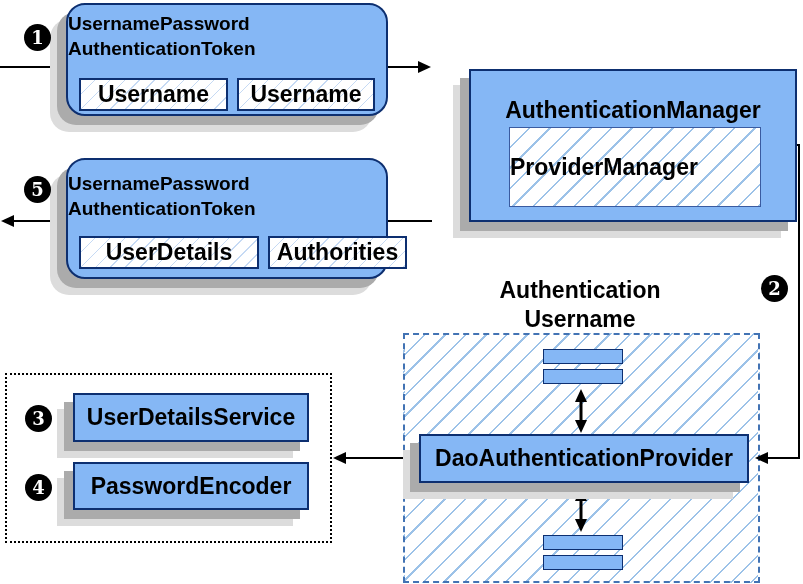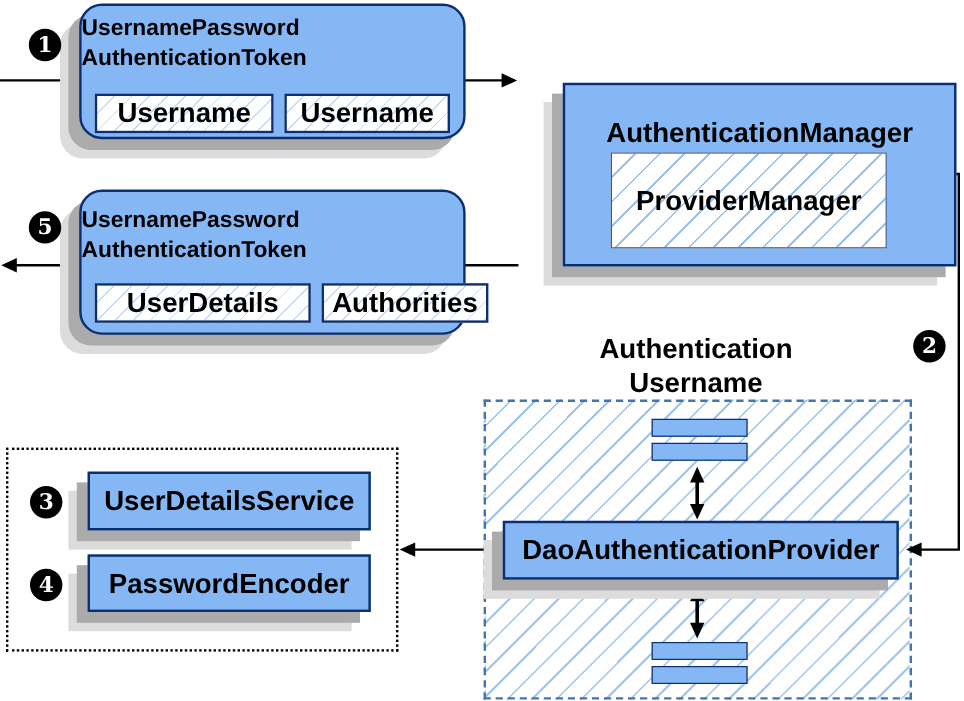--- a/index.html
+++ b/index.html
@@ -47,22 +47,22 @@
   #token-request .title2{top:6px;}
   #token-request .fields{left:11px;top:73px;}
   #token-result{left:66px;top:158px;width:322px;height:121px;}
   #token-result .title2{top:11px;}
   #token-result .fields{left:11px;top:76px;}
   .fw1{width:149px;} .fw2{width:138px;} .fw3{width:180px;} .fw4{width:139px;}
   
   #auth-manager{left:432px;top:69px;width:328px;height:153px;margin-left:37px;}
   #auth-manager .am-title{position:absolute;top:26px;left:0;right:0;text-align:center;font-size:23px;white-space:nowrap;}
   #provider-manager{
-    position:absolute;left:38px;top:56px;width:230px;height:80px;
-    border:1px solid #3a5ba0;text-align:center;font-size:23px;line-height:78px;white-space:nowrap;
+    position:absolute;left:38px;top:56px;width:252px;height:80px;
+    border:1px solid #3a5ba0;text-align:left;font-size:23px;line-height:78px;white-space:nowrap;
   }
   
   #providers-label{
     position:absolute;left:455px;top:276px;width:250px;z-index:3;
     text-align:center;font-size:23px;line-height:29px;
   }
   #providers-box{
     position:absolute;left:403px;top:333px;width:357px;height:250px;z-index:1;
     border:2px dashed var(--dashed-border);
     background-color:#fff;

